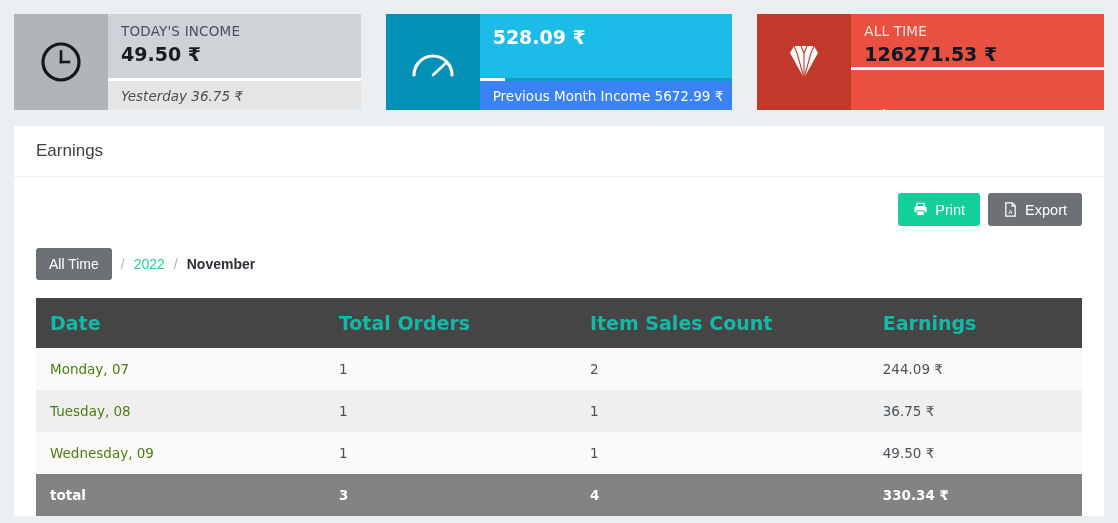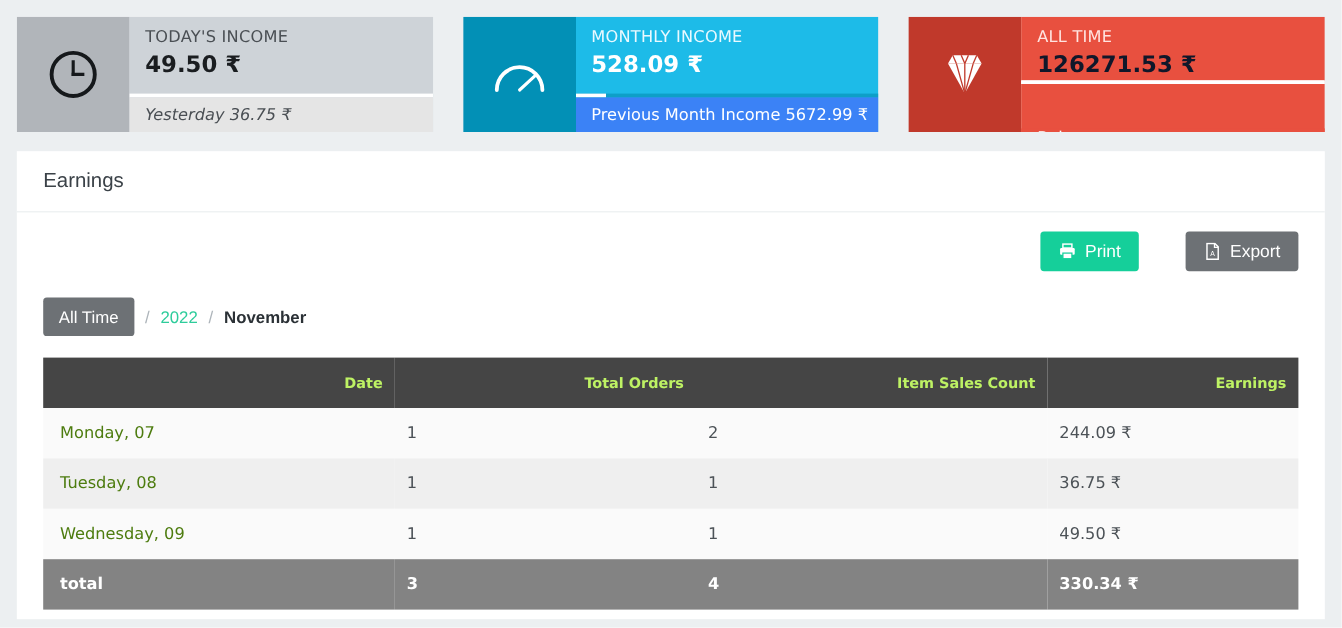--- a/index.html
+++ b/index.html
@@ -134,21 +134,20 @@
     display: inline-flex;
     align-items: center;
     gap: 7px;
     padding: 0 15px;
     border: 0;
     border-radius: 3px;
     color: #ffffff;
     font-size: 14.5px;
     font-family: "Liberation Sans", sans-serif;
     cursor: pointer;
-    margin-left: 31px;
   }
   .btn-print { background: #15cf9a; }
   .btn-export { background: #6d7175; }
   .btn svg { display: block; }
 
   .breadcrumb {
     display: flex;
     align-items: center;
     gap: 9px;
     margin-top: 22px;
@@ -177,25 +176,25 @@
   }
 
   table.earnings {
     width: 100%;
     border-collapse: collapse;
     margin-top: 18px;
     font-size: 13.5px;
   }
   table.earnings thead th {
     background: #454545;
-    color: #bef264;
-    text-align: right;
+    color: #14b8a6;
+    text-align: left;
     font-weight: bold;
     padding: 14px 10px;
-    font-size: 12px;
+    font-size: 19px;
   }
   table.earnings thead th:first-child { padding-left: 14px; }
   table.earnings tbody td {
     padding: 13px 10px;
     color: #4c5257;
     border: 0;
   }
   table.earnings tbody td:first-child { padding-left: 14px; }
   table.earnings tbody tr.odd { background: #fafafa; }
   table.earnings tbody tr.even { background: #efefef; }
@@ -243,21 +242,20 @@
 
   <div class="stat-card card-blue">
     <div class="stat-icon">
       <svg width="50" height="40" viewBox="0 0 50 40">
         <path d="M6 33 A19 19 0 0 1 44 33" fill="none" stroke="#ffffff" stroke-width="3.2" stroke-linecap="round"></path>
         <line x1="25" y1="33" x2="38" y2="21" stroke="#ffffff" stroke-width="2.6" stroke-linecap="round"></line>
       </svg>
     </div>
     <div class="stat-body">
       <div class="stat-top">
-        <div class="stat-label">MONTHLY INCOME</div>
         <div class="stat-value">528.09 ₹</div>
       </div>
       <div class="stat-div-wrap">
         <div class="stat-div"></div>
           <div class="stat-div-seg"></div>
       </div>
       <div class="stat-foot">Previous Month Income 5672.99 ₹</div>
     </div>
   </div>
 

